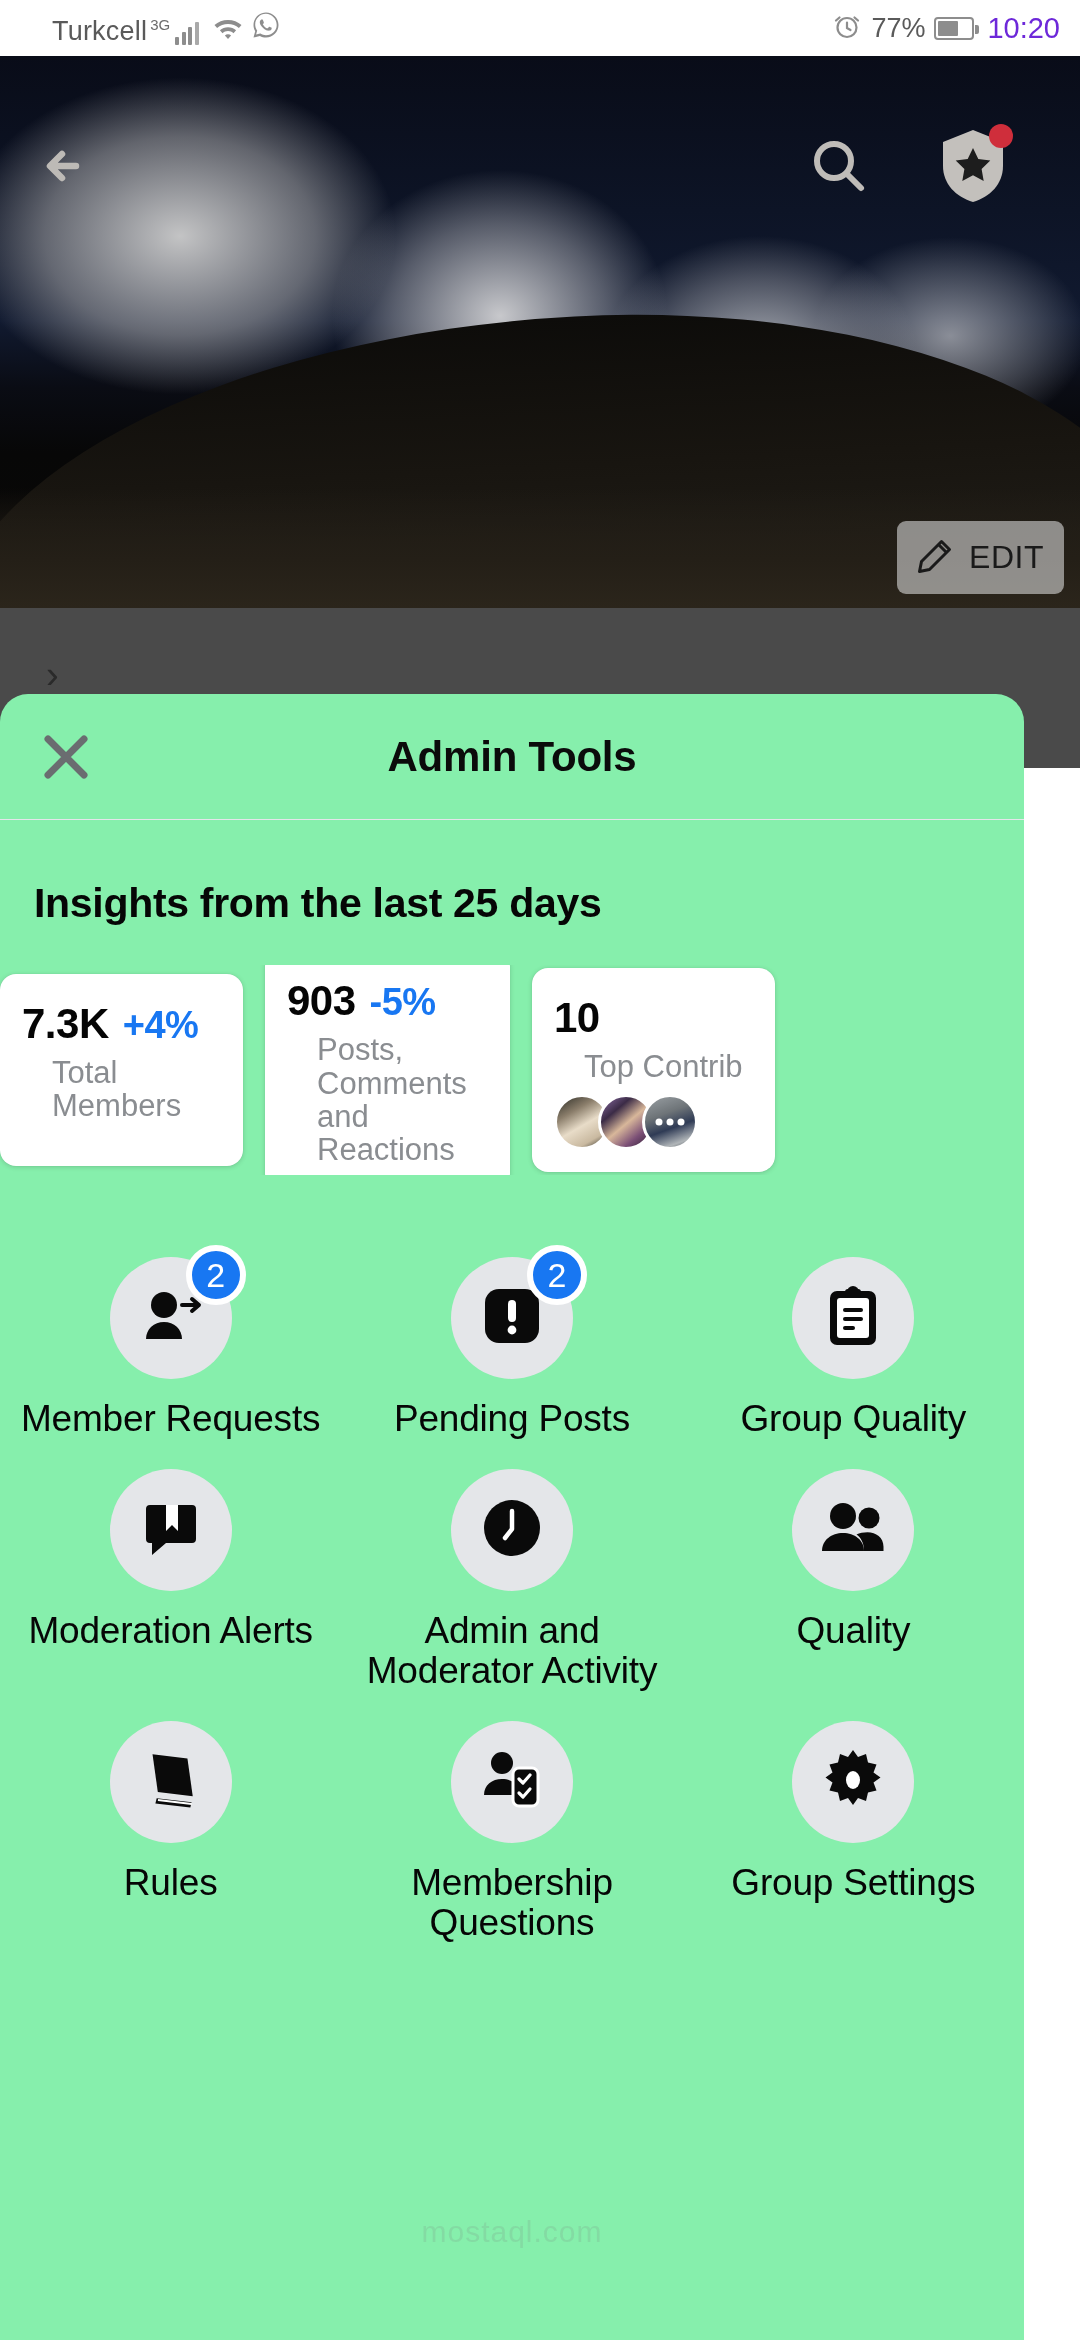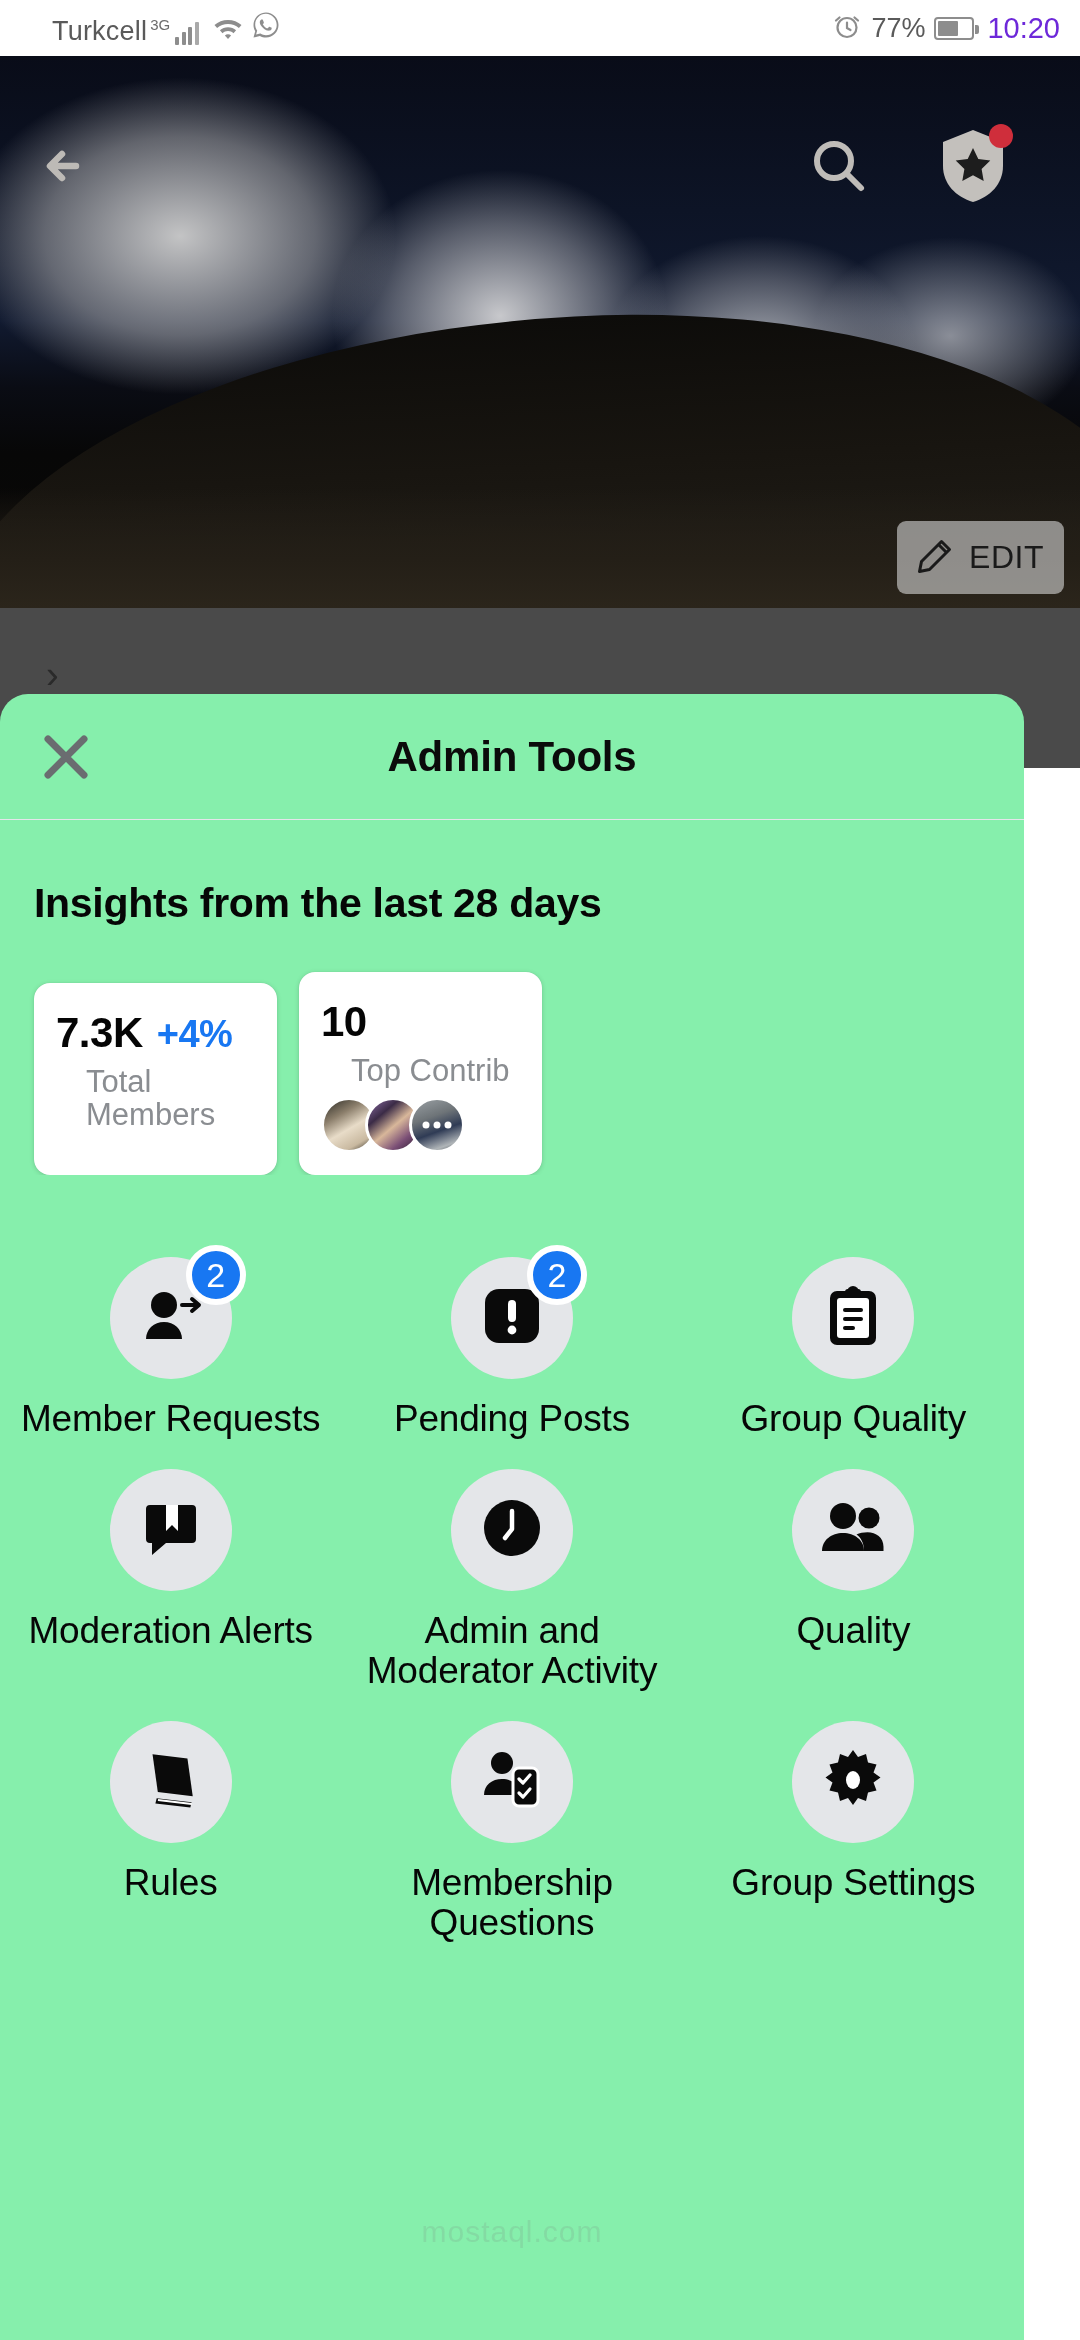--- a/index.html
+++ b/index.html
@@ -98,22 +98,22 @@
     justify-content:center; cursor:pointer;
   }
 
   .insights-title{
     margin:60px 0 0 34px; font-size:41px; font-weight:700; color:#060606;
     letter-spacing:-.3px;
   }
 
   
   .cards{
-    margin-top:38px; padding-left:34px;
-    display:flex; gap:22px; align-items:flex-end;
+    margin-top:38px; 
+    display:flex; gap:22px; align-items:center;
     overflow:hidden; height:210px;
   }
   .card{
     flex:0 0 auto; width:243px; min-height:192px;
     background:#ffffff; border-radius:16px;
     box-shadow:0 1px 5px rgba(0,0,0,.16), 0 0 1px rgba(0,0,0,.10);
     padding:26px 22px 22px 22px; cursor:pointer;
   }
   .card.wide{ width:245px; }
   .card-top{ display:flex; align-items:baseline; gap:14px; }
@@ -255,32 +255,39 @@
 
   <div class="sheet-head">
     <div class="close-x">
       <svg width="56" height="56" viewBox="0 0 56 56">
         <path d="M10 10L46 46M46 10L10 46" stroke="#6a6d70" stroke-width="7" stroke-linecap="round"></path>
       </svg>
     </div>
     <div class="sheet-title">Admin Tools</div>
   </div>
 
-  <div class="insights-title">Insights from the last 28 days</div>
+  <div class="insights-title">Insights from the last 25 days</div>
 
   <div class="cards">
 
     <div class="card">
       <div class="card-top">
         <span class="card-num">7.3K</span>
         <span class="card-delta">+4%</span>
       </div>
       <div class="card-label">Total Members</div>
     </div>
 
+    <div class="card wide">
+      <div class="card-top">
+        <span class="card-num">903</span>
+        <span class="card-delta">-5%</span>
+      </div>
+      <div class="card-label">Posts, Comments and Reactions</div>
+    </div>
 
     <div class="card">
       <div class="card-top">
         <span class="card-num">10</span>
       </div>
       <div class="card-label">Top Contrib</div>
       <div class="avatars">
         <span class="av av1"></span>
         <span class="av av2"></span>
         <span class="av av3">

